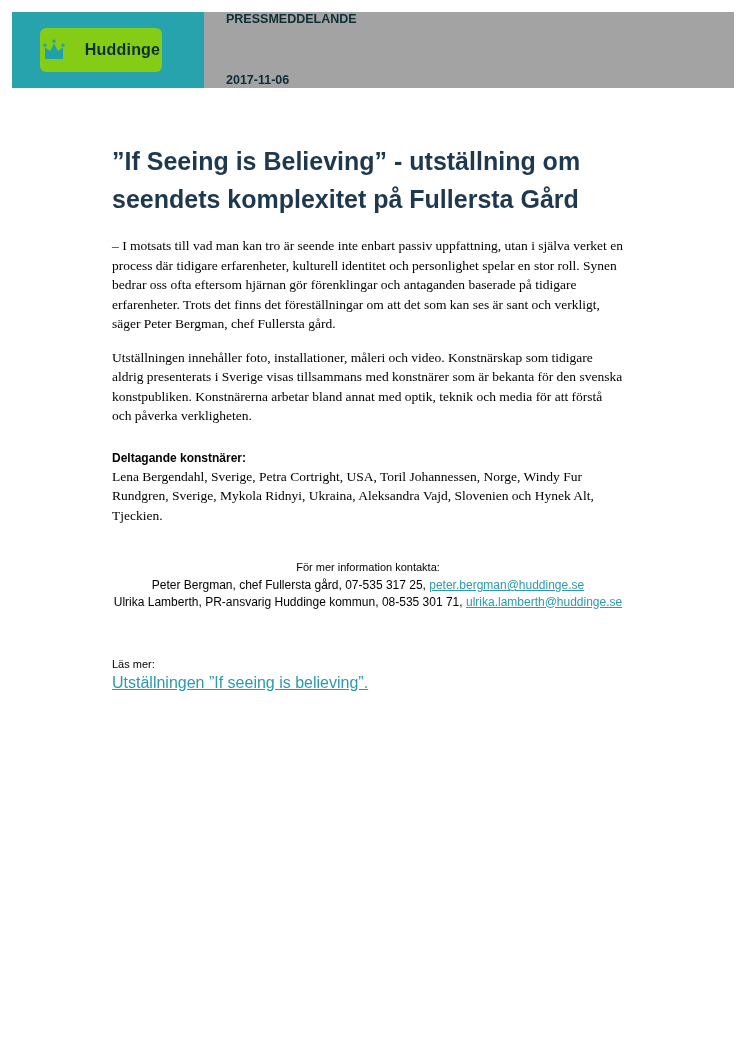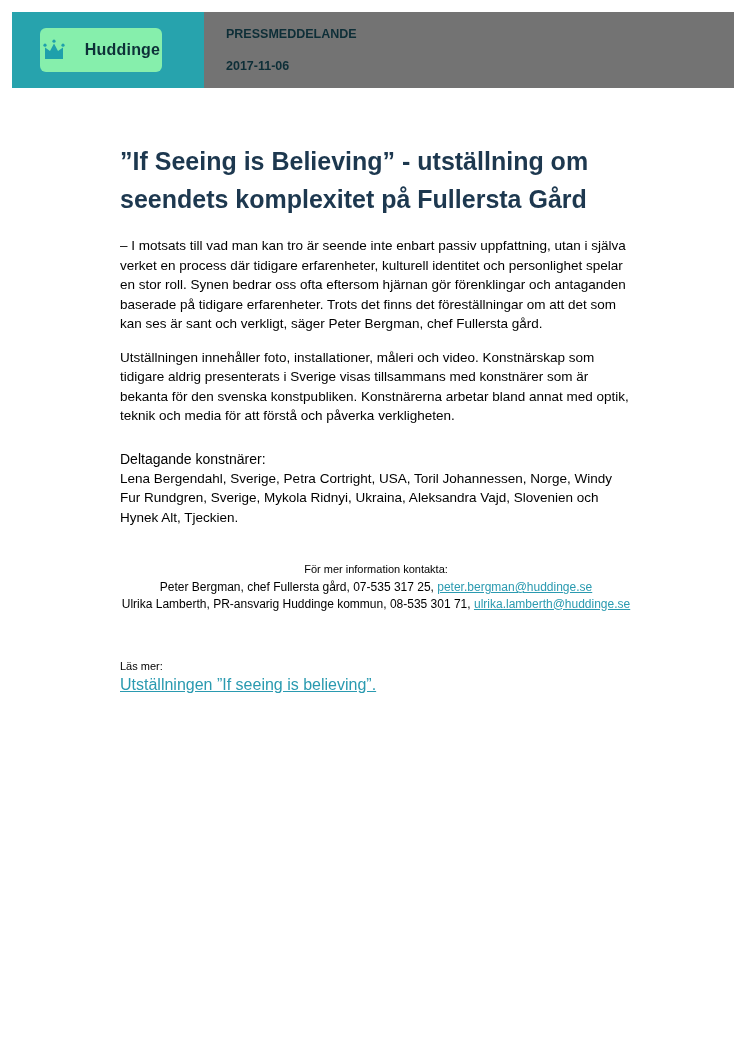--- a/index.html
+++ b/index.html
@@ -17,60 +17,60 @@
     position: absolute; top: 12px; left: 12px; right: 12px; height: 76px;
     display: flex;
   }
   .header-left {
     width: 192px; background: #27a3ad;
     display: flex; align-items: center;
     flex-shrink: 0;
   }
   .logo-box {
     margin-left: 28px;
-    background: #86efac; border-radius: 6px;
+    background: #84cc16; border-radius: 6px;
     width: 122px; height: 44px;
     display: flex; align-items: center; justify-content: center; gap: 19px;
   }
   .logo-icon { width: 24px; height: 24px; display: block; }
   .logo-text {
     font-weight: bold; font-size: 16px; color: #0d3038; letter-spacing: 0.2px;
   }
   .header-right {
-    flex: 1; background: #737373;
-    display: flex; flex-direction: column; justify-content: center;
+    flex: 1; background: #a3a3a3;
+    display: flex; flex-direction: column; justify-content: space-between;
     padding-left: 22px; gap: 17px;
   }
   .header-label, .header-date {
     font-weight: bold; font-size: 12.5px; color: #0d2e37; line-height: 1.2;
   }
 
   
   .content {
-    position: absolute; left: 120px; top: 142px; width: 512px;
+    position: absolute; left: 112px; top: 142px; width: 512px;
   }
   h1.title {
     margin: 0 0 18px 0;
     font-size: 25px; line-height: 38px; font-weight: 700;
     color: #1d384f;
   }
   .lead {
     margin: 0 0 15px 0;
     font-size: 14.5px; font-weight: 700; line-height: 21px;
     white-space: pre-line;
     color: #000;
   }
   p.serif {
-    font-family: Liberation Sans, sans-serif;
+    font-family: Liberation Serif, serif;
     font-size: 13.5px; line-height: 19.5px;
     margin: 0 0 14px 0;
     color: #000;
   }
   .artists-heading {
-    font-size: 14px; font-weight: 400;
+    font-size: 12px; font-weight: 700;
     margin: 25px 0 2px 0;
   }
   p.serif.artists { margin: 0; }
 
   .contact { margin-top: 36px; text-align: center; }
   .contact-heading { font-size: 11px; margin: 0 0 4px 0; }
   .contact-line {
     font-size: 12px; line-height: 16.5px; margin: 0; white-space: nowrap;
   }
   a.doc-link {

